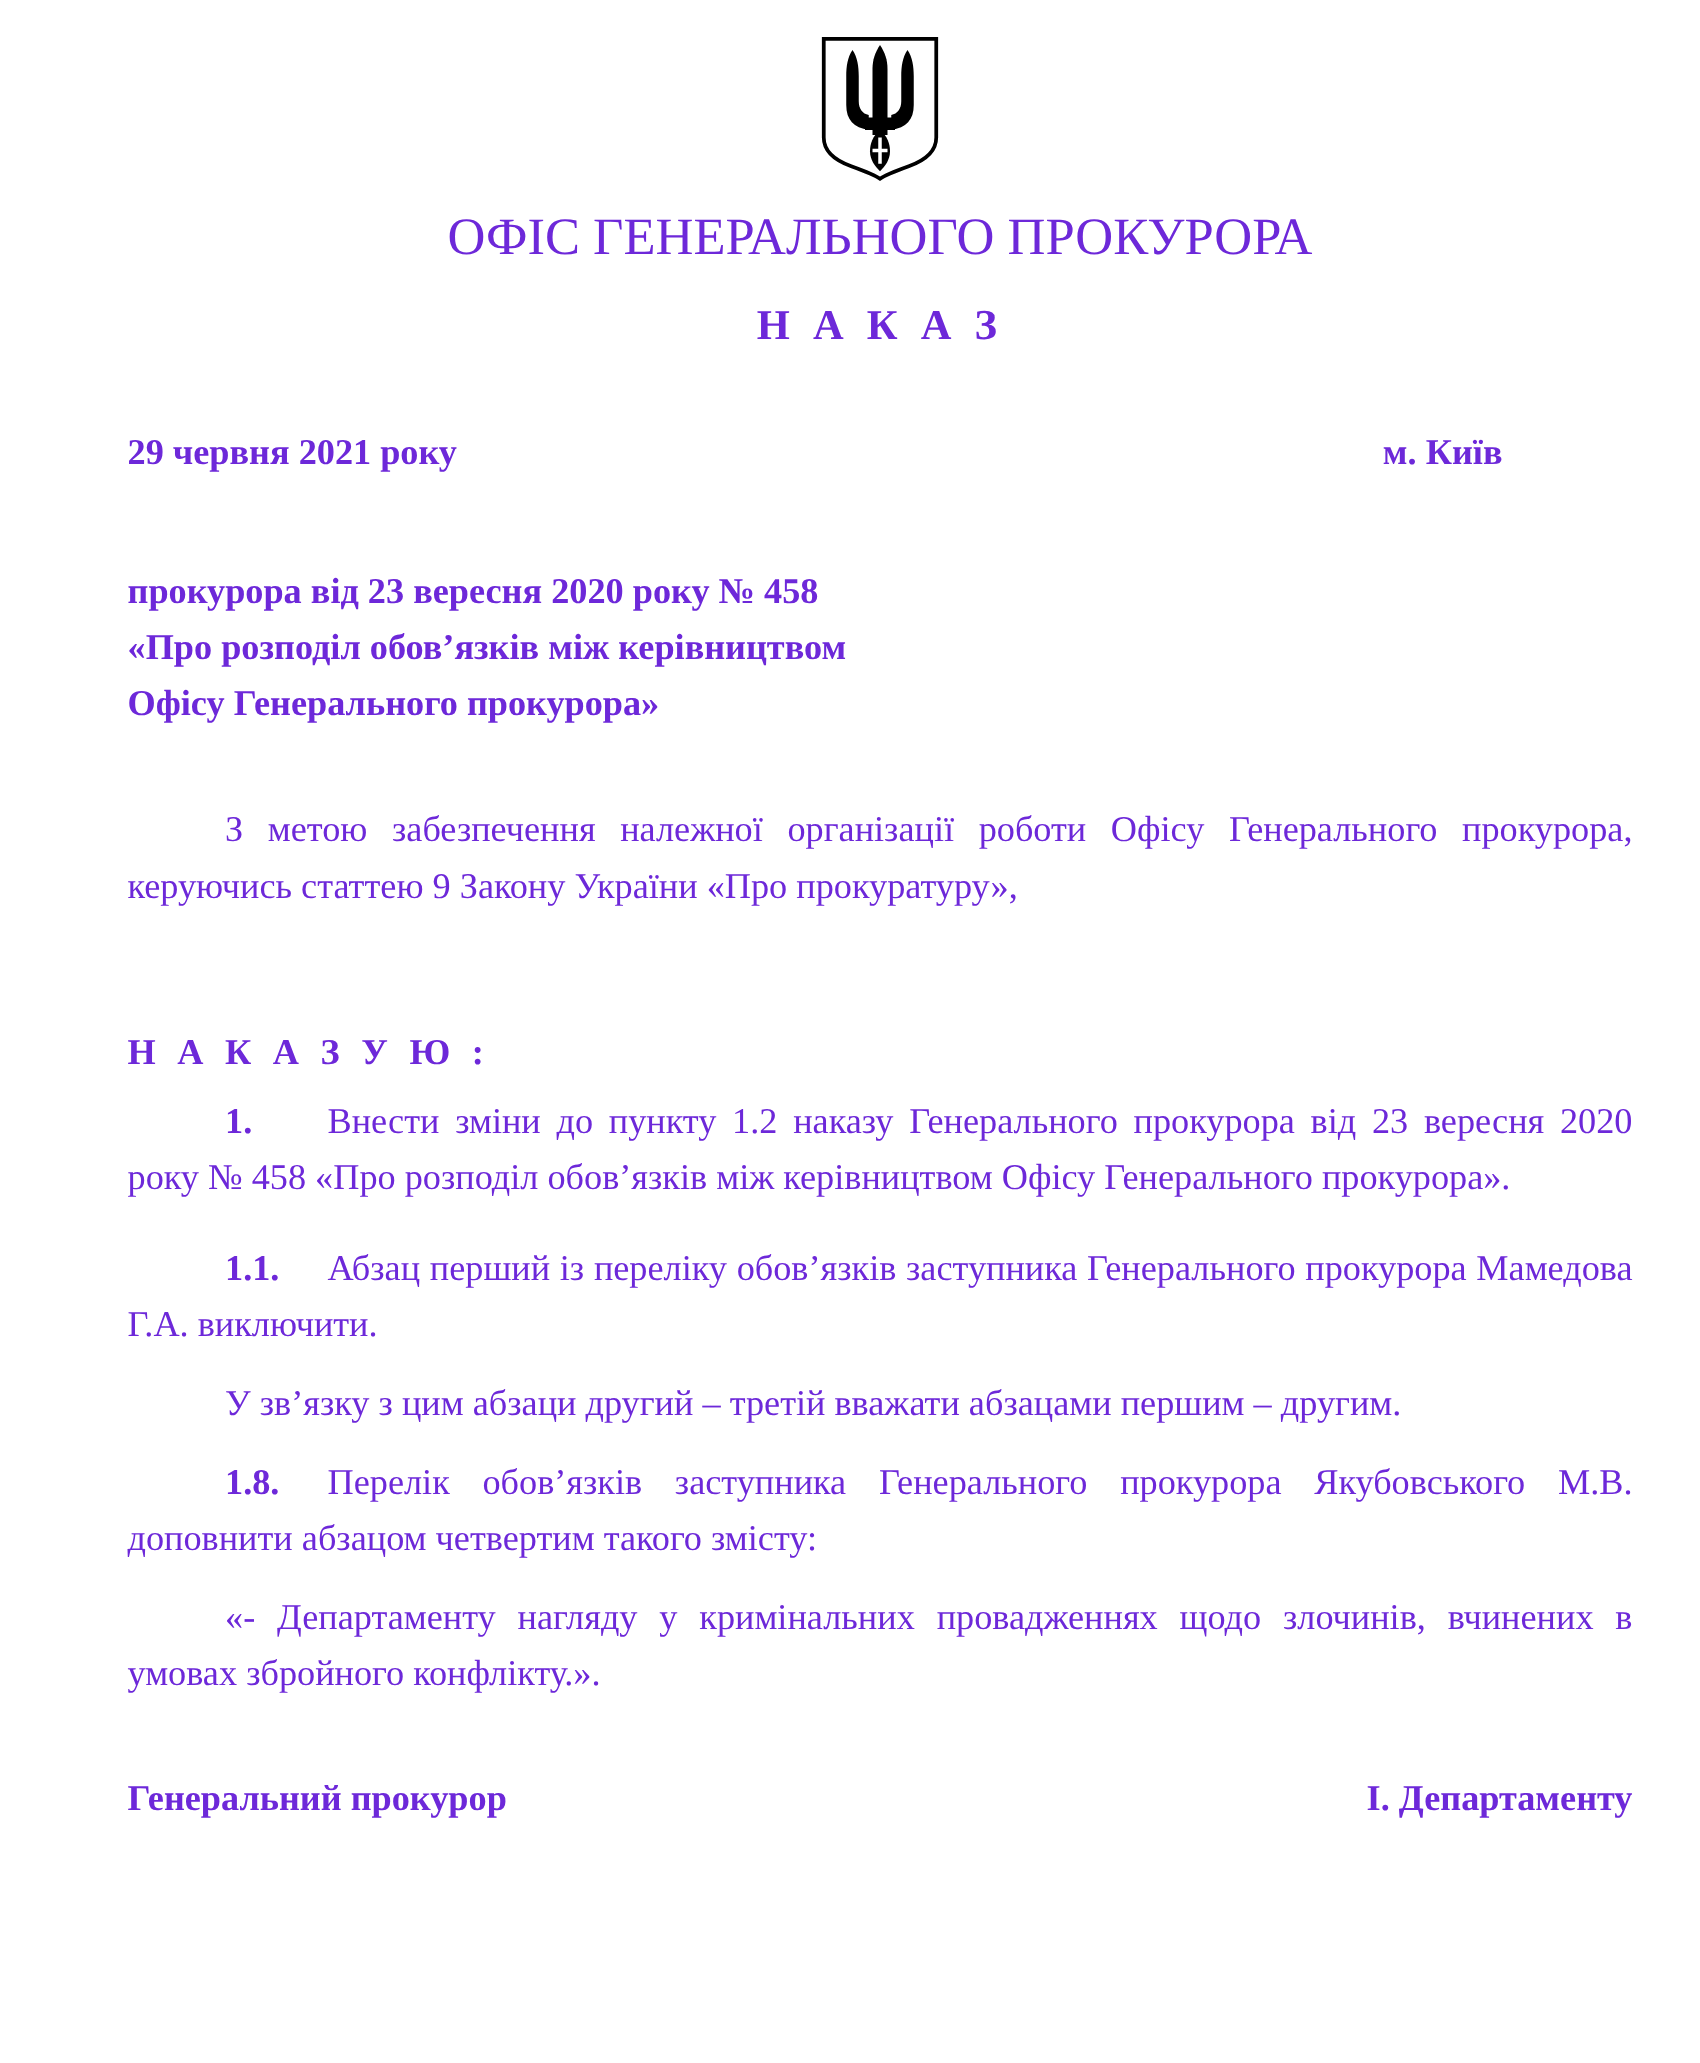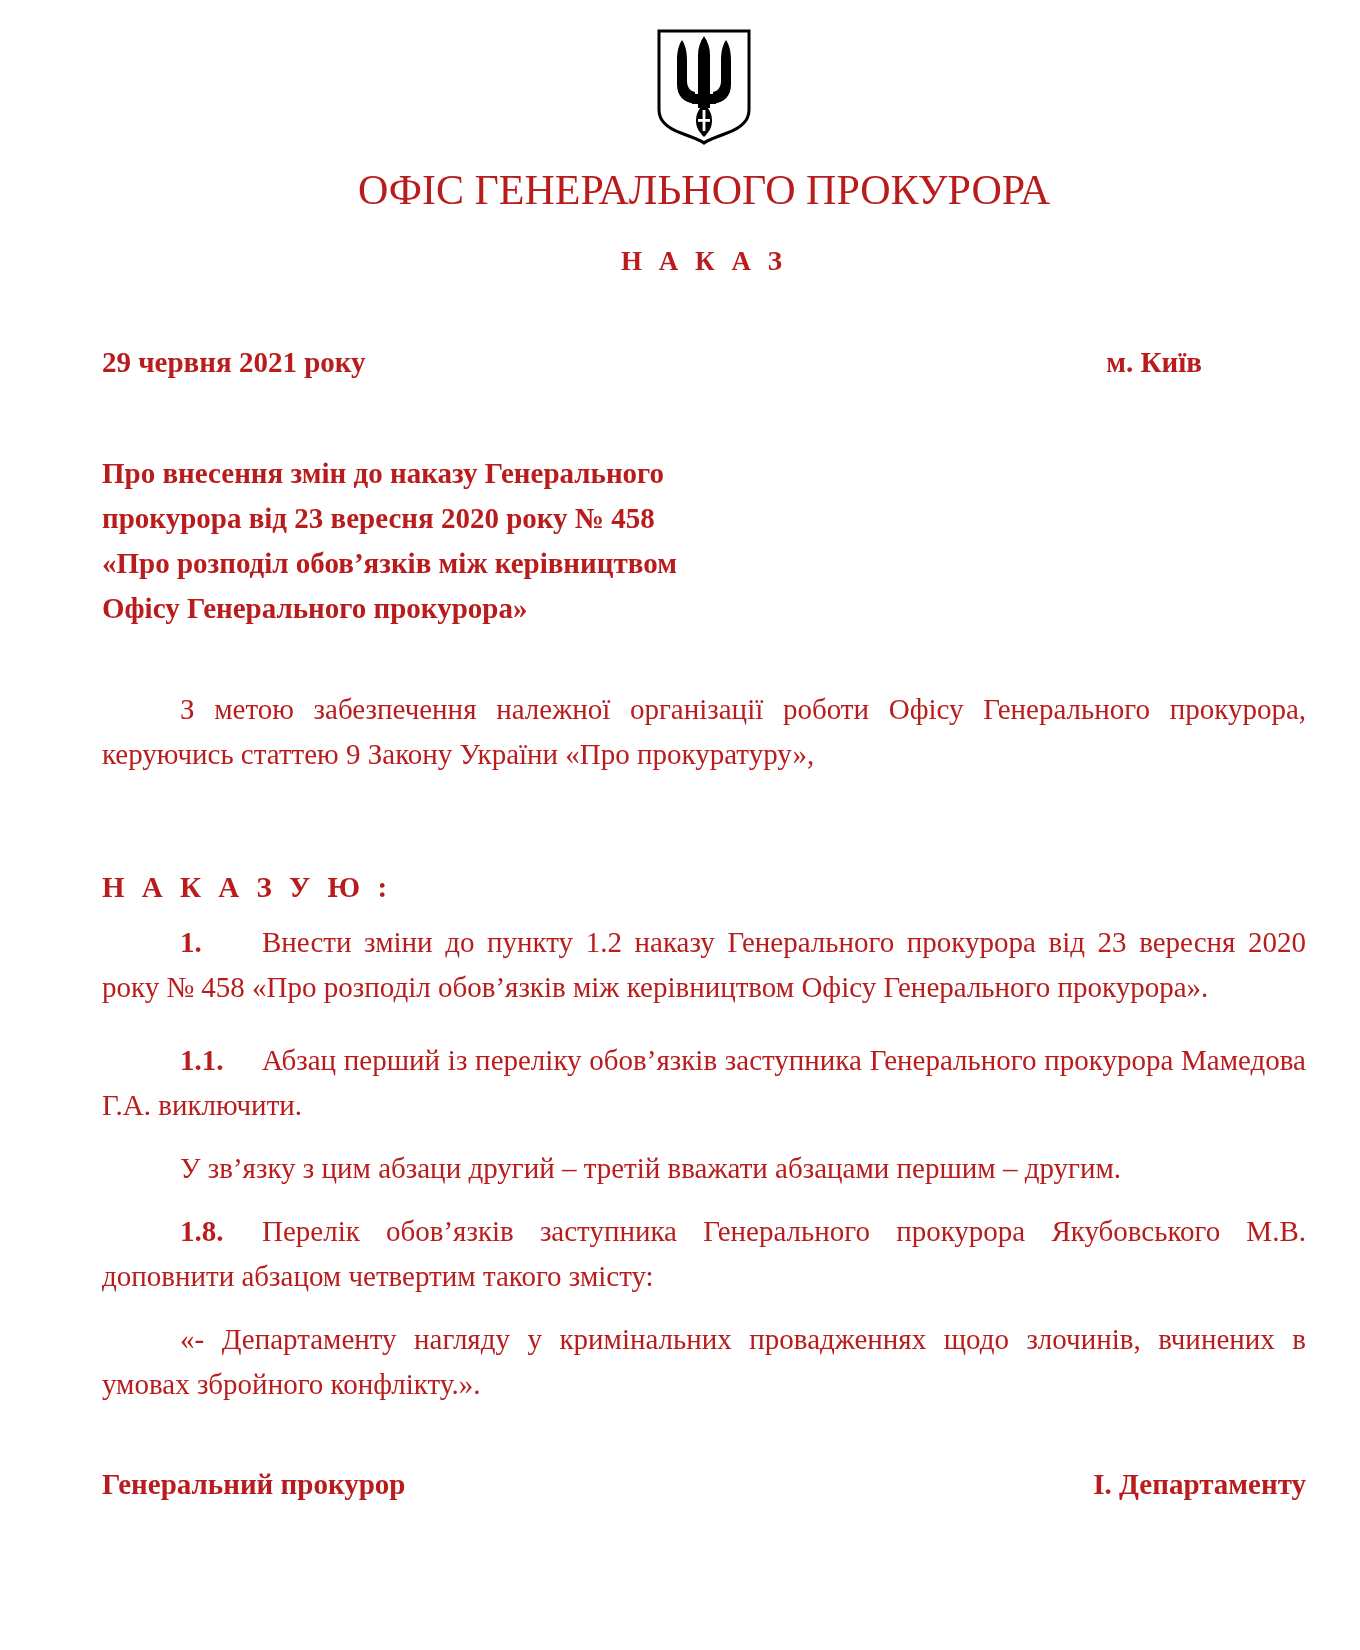--- a/index.html
+++ b/index.html
@@ -7,21 +7,21 @@
     padding: 0;
     background: #ffffff;
   }
   .page {
     position: relative;
     box-sizing: border-box;
     width: 1360px;
     height: 1650px;
     padding: 28px 54px 0 102px;
     background: #ffffff;
-    color: #b91c1c;
+    color: #6d28d9;
     font-family: "Liberation Serif", "DejaVu Serif", serif;
     font-size: 29px;
     line-height: 45px;
     overflow: hidden;
   }
   .emblem-wrap {
     text-align: center;
     line-height: 0;
   }
   .emblem-wrap svg {
@@ -30,21 +30,21 @@
   .org-name {
     text-align: center;
     font-size: 42px;
     line-height: 48px;
     margin-top: 20px;
     white-space: nowrap;
   }
   .doc-type {
     text-align: center;
     font-weight: bold;
-    font-size: 27px;
+    font-size: 34px;
     line-height: 42px;
     letter-spacing: 5px;
     margin-top: 26px;
   }
   .doc-number {
     text-align: center;
     font-weight: bold;
     font-size: 31px;
     line-height: 40px;
   }
@@ -134,21 +134,20 @@
 
   <div class="doc-type">Н А К А З</div>
 
 
   <div class="date-row">
     <span>29 червня 2021 року</span>
     <span class="city">м. Київ</span>
   </div>
 
   <div class="subject-block">
-    <div>Про внесення змін до наказу Генерального</div>
     <div>прокурора від 23 вересня 2020 року № 458</div>
     <div>«Про розподіл обов’язків між керівництвом</div>
     <div>Офісу Генерального прокурора»</div>
   </div>
 
   <p class="body-p preamble">З метою забезпечення належної організації роботи Офісу Генерального прокурора, керуючись статтею 9 Закону України «Про прокуратуру»,</p>
 
   <div class="order-word">Н А К А З У Ю :</div>
 
   <p class="body-p p1"><span class="item-num">1.</span><span>Внести зміни до пункту 1.2 наказу Генерального прокурора від 23 вересня 2020 року № 458 «Про розподіл обов’язків між керівництвом Офісу Генерального прокурора».</span></p>

